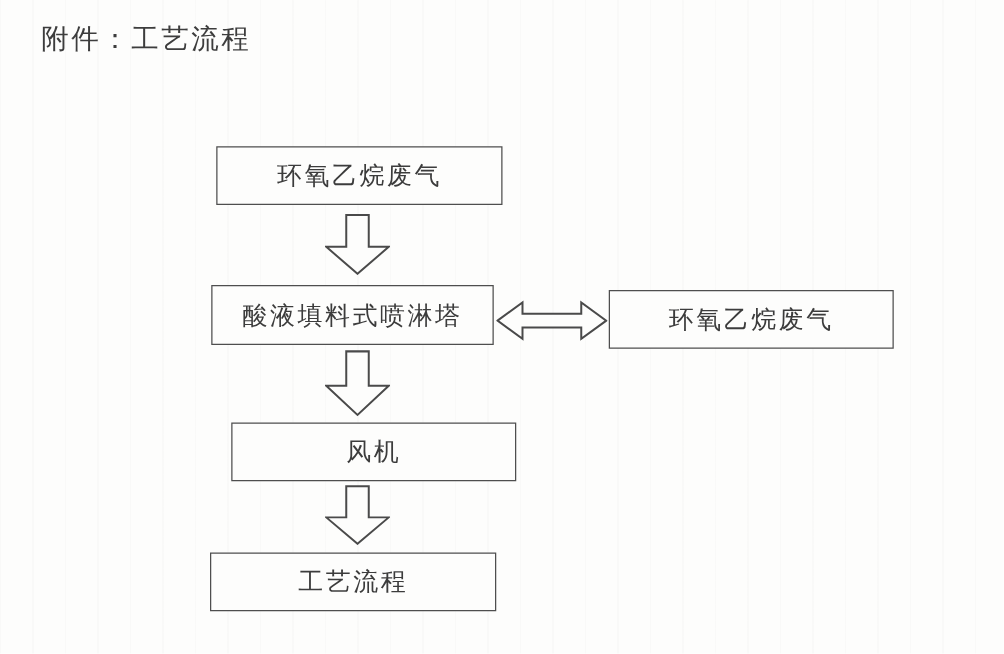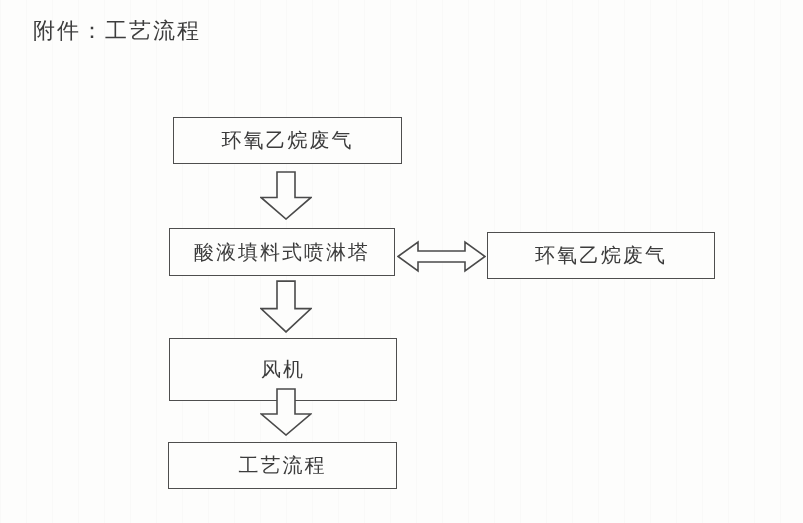--- a/index.html
+++ b/index.html
@@ -55,21 +55,21 @@
   .arrow path {
     fill: #fdfdfc;
     stroke: #4a4a4a;
     stroke-width: 1.6;
     stroke-linejoin: miter;
   }
   
   #node-waste-gas   { left: 173px; top: 117px; width: 229px; height: 47px; }
   #node-spray-tower { left: 169px; top: 228px; width: 226px; height: 48px; }
   #node-circulation { left: 487px; top: 232px; width: 228px; height: 47px; }
-  #node-fan         { left: 169px; top: 338px; width: 228px; height: 63px; }
+  #node-fan         { left: 185px; top: 338px; width: 228px; height: 47px; }
   #node-discharge   { left: 168px; top: 442px; width: 229px; height: 47px; }
   
   #arrow-1 { left: 260px; top: 171px; width: 52px; height: 49px; }
   #arrow-2 { left: 260px; top: 280px; width: 52px; height: 53px; }
   #arrow-3 { left: 260px; top: 388px; width: 52px; height: 48px; }
   #arrow-h { left: 397px; top: 240px; width: 89px; height: 33px; }
 </style>
 </head>
 <body>
 

